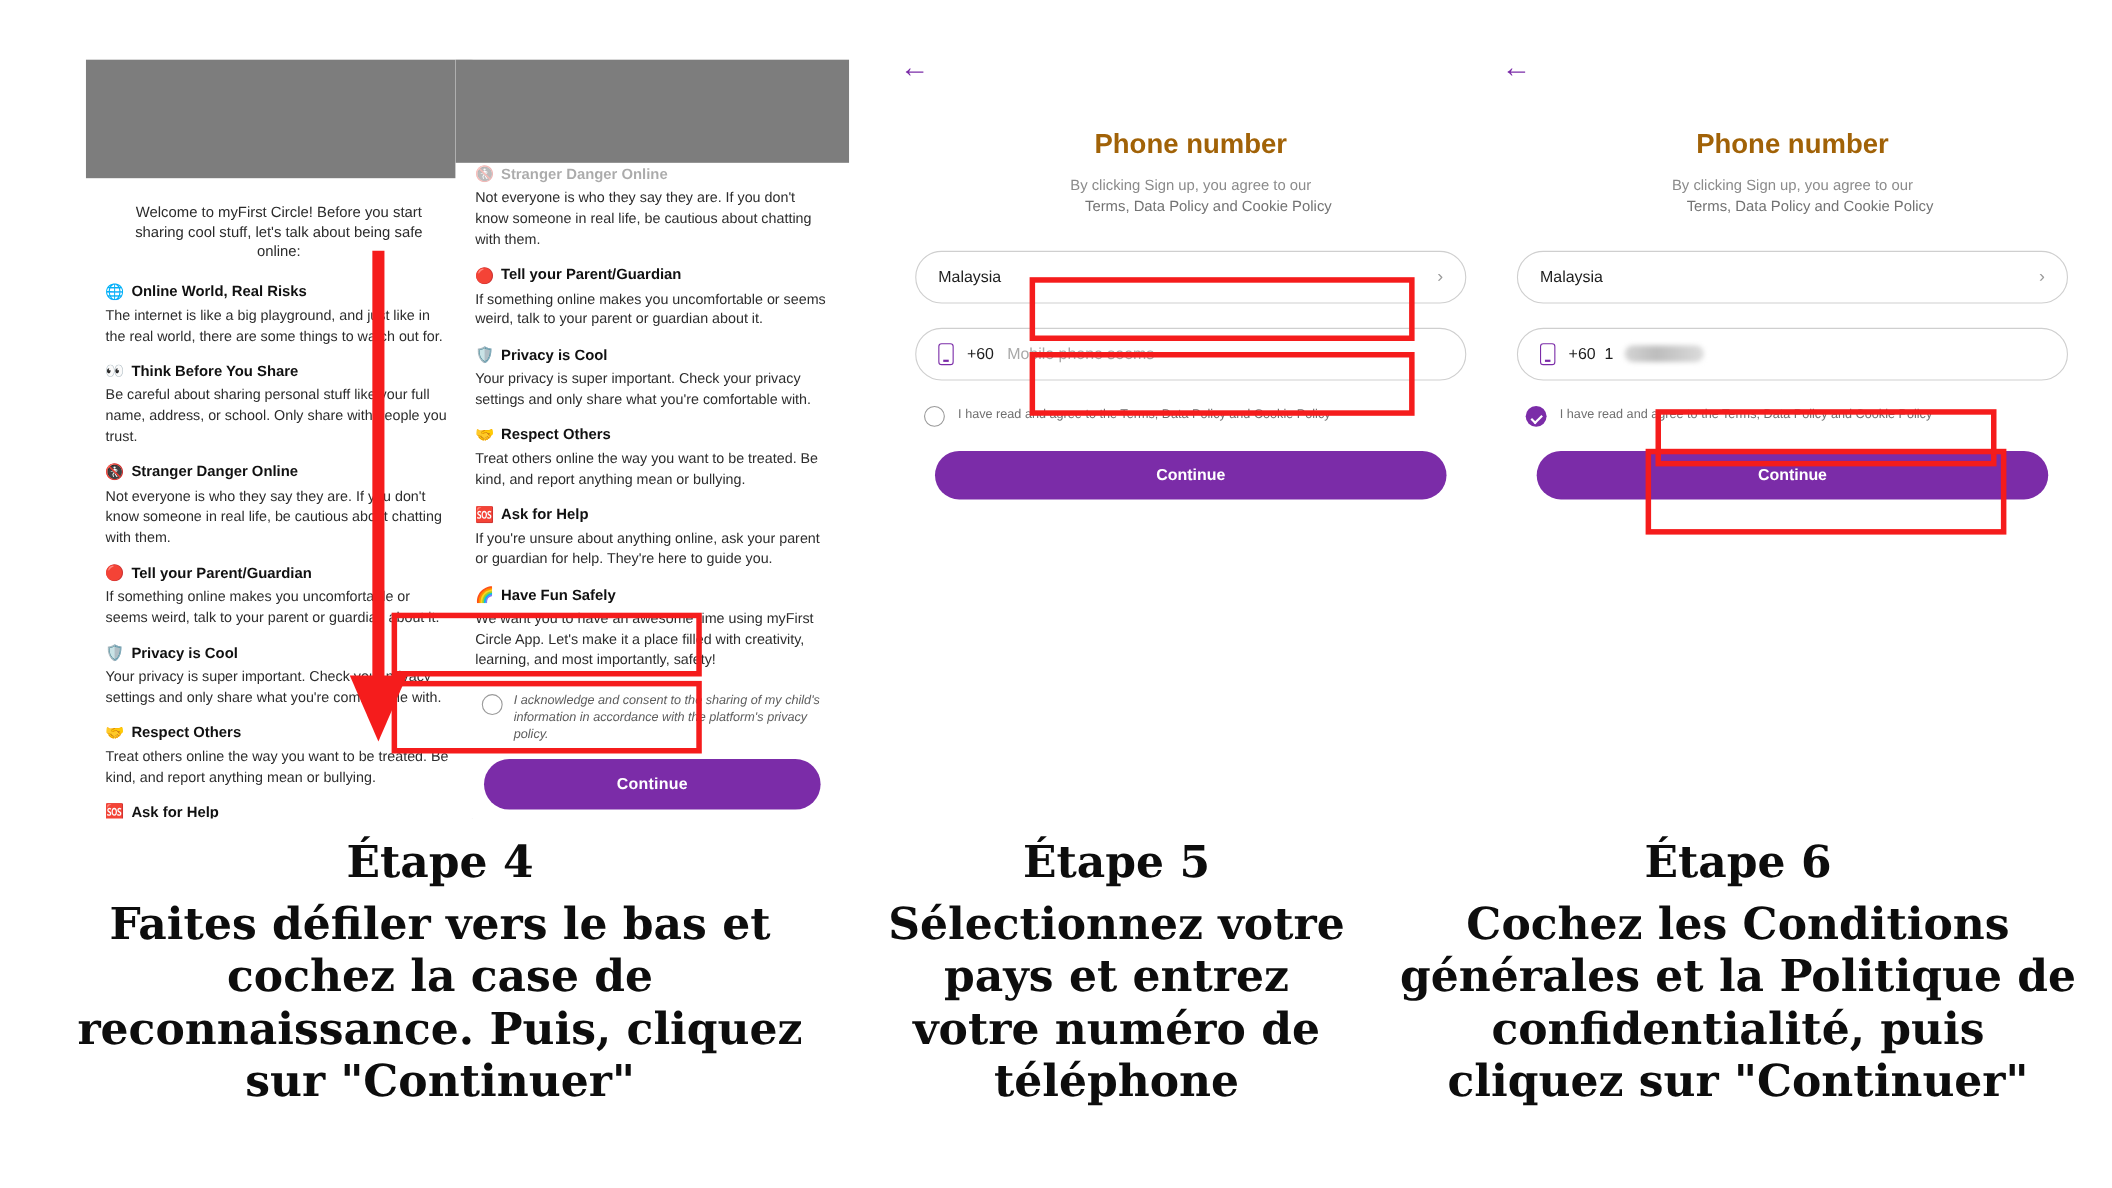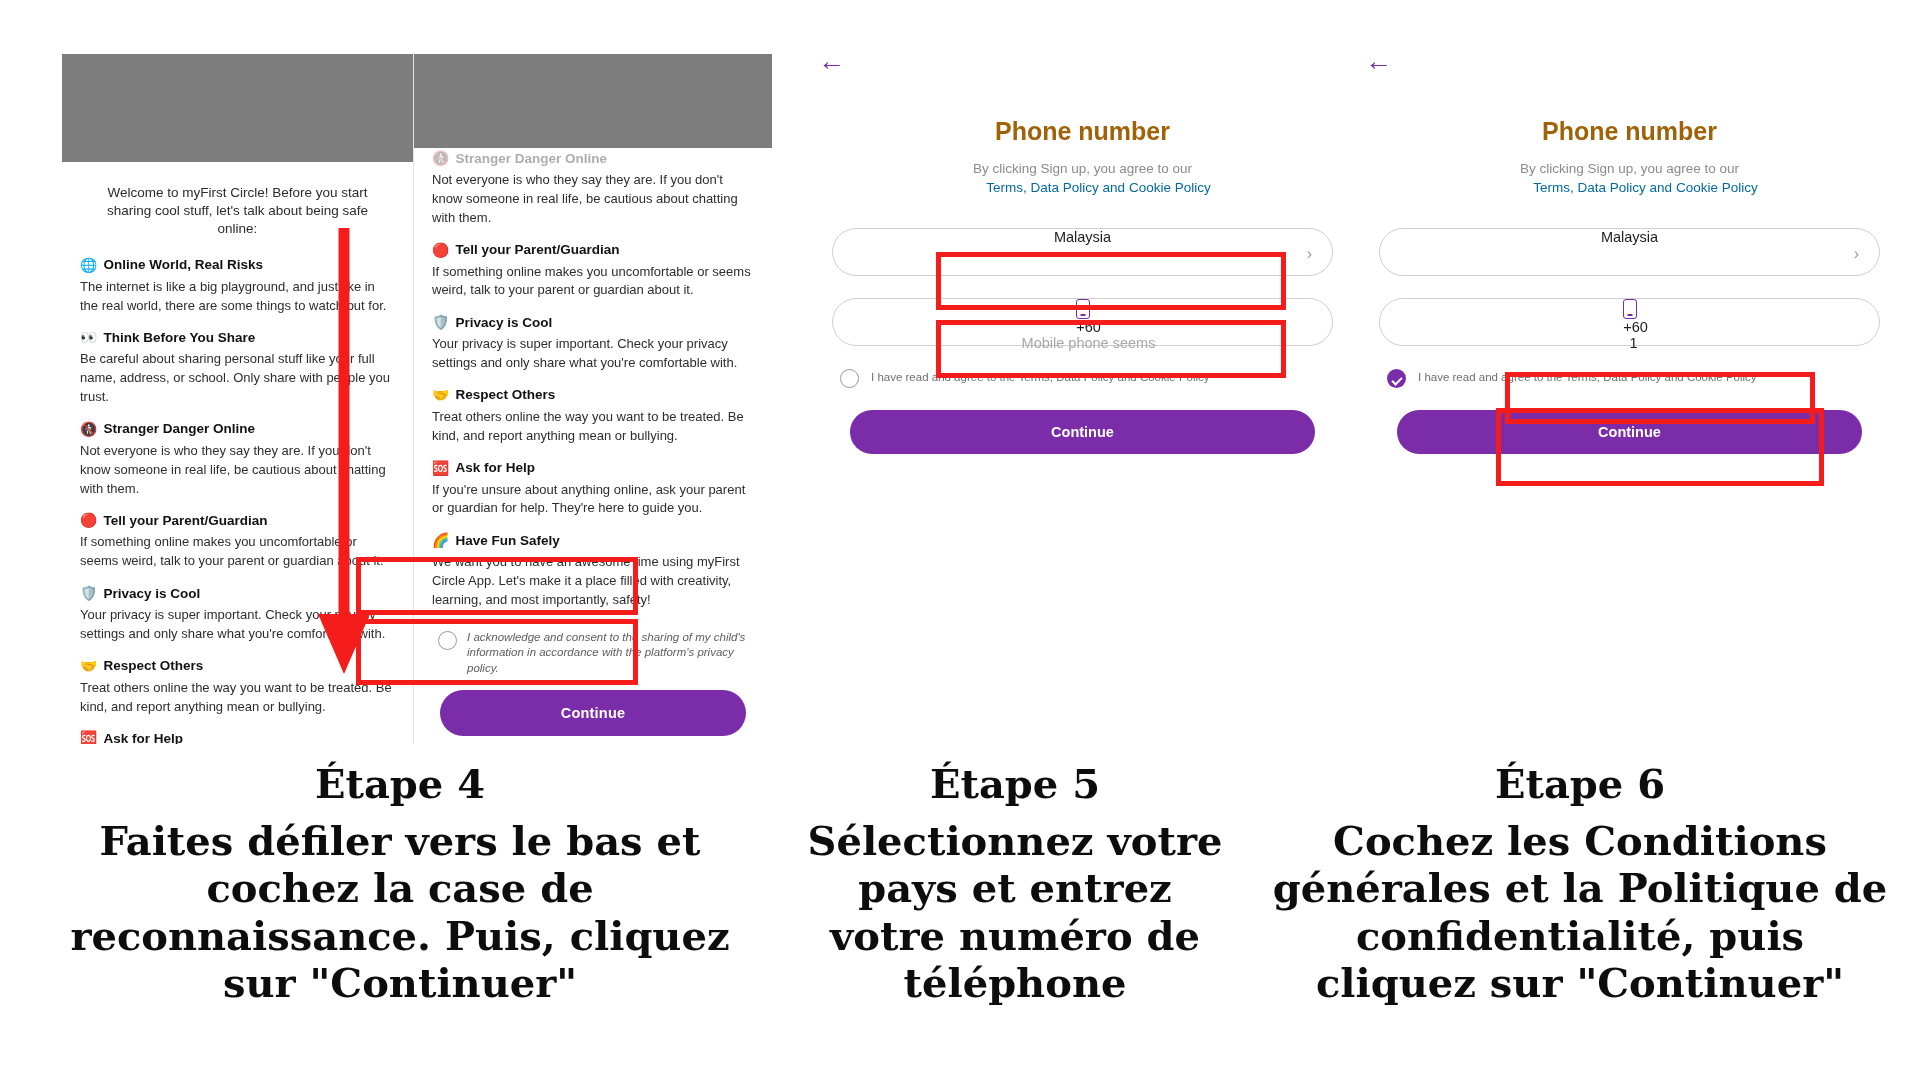--- a/index.html
+++ b/index.html
@@ -26,21 +26,21 @@
   .shot {
     position: absolute;
     background: #ffffff;
     overflow: hidden;
   }
   .shot .grayhead {
     background: #7d7d7d;
     width: 100%;
   }
   #shot-left {
-    left: 0; top: 0;
+    left: 16px; top: 0;
     width: 352px; height: 690px;
     border-right: 1px solid #e3e3e3;
   }
   #shot-left .grayhead { height: 108px; }
   #shot-right {
     left: 352px; top: 0;
     width: 358px; height: 690px;
   }
   #shot-right .grayhead { height: 94px; }
 
@@ -140,36 +140,35 @@
     font-weight: bold;
   }
   .pn .sub {
     text-align: center;
     font-size: 13.5px;
     color: #8b8b8b;
     margin-top: 14px;
     line-height: 1.4;
   }
   .pn .sub a {
-    color: #0369a1;
+    color: #737373;
     text-decoration: none;
     margin-left: 32px;
   }
   .field {
     display: flex;
     align-items: center;
     height: 48px;
     border: 1.5px solid #cfcfcf;
     border-radius: 26px;
     margin: 0 22px;
     padding: 0 20px;
     background: #fff;
     font-size: 14.5px;
     color: #1d1d1d;
-    flex-direction: column;
   }
   .field .chev {
     margin-left: auto;
     color: #9b9b9b;
     font-size: 16px;
   }
   .phone-icon {
     width: 14px; height: 20px;
     border: 1.6px solid #7b2ca8;
     border-radius: 3px;

